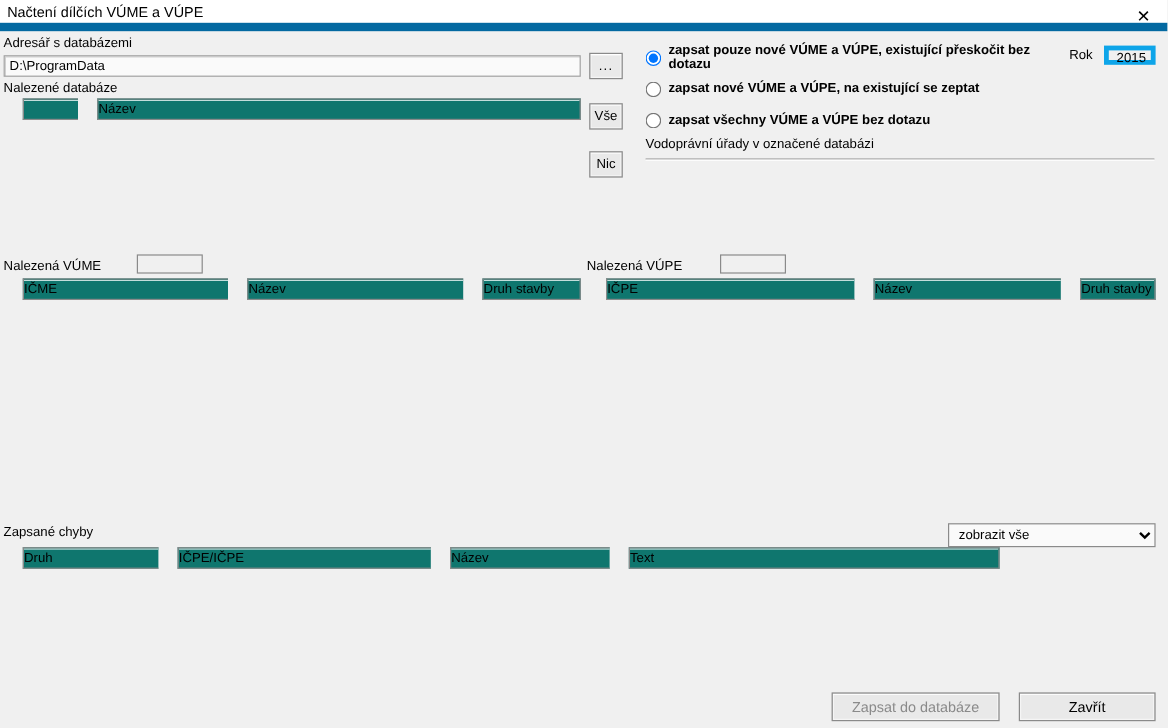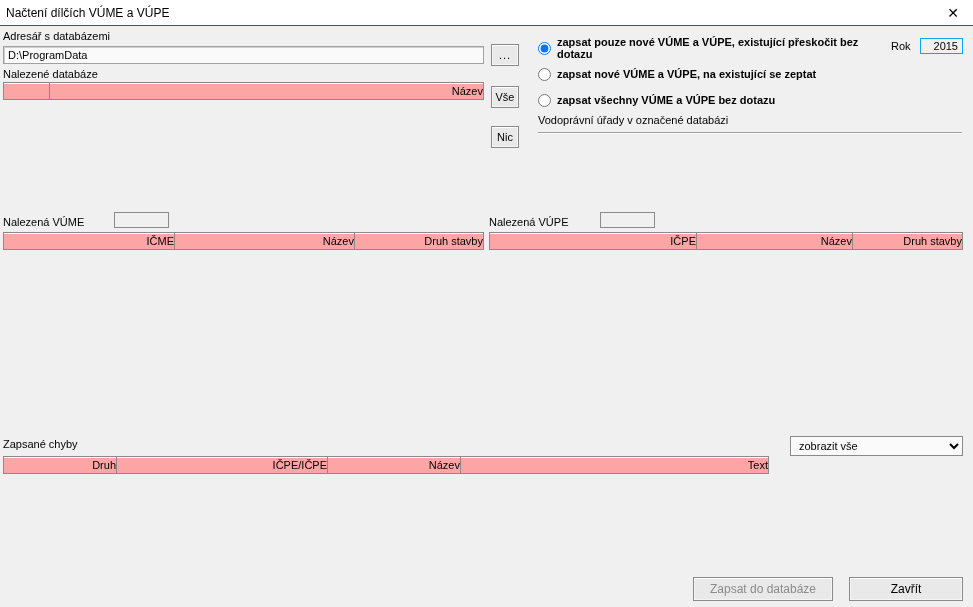--- a/index.html
+++ b/index.html
@@ -12,21 +12,21 @@
     background: #f0f0f0;
     color: #000;
     overflow: hidden;
   }
   * { box-sizing: border-box; }
 
   
   .titlebar {
     height: 26px;
     background: #fff;
-    border-bottom: 1px solid #0369a1;
+    border-bottom: 7px solid #0369a1;
     display: flex;
     align-items: center;
     padding-left: 6px;
     position: relative;
   }
   .titlebar .title {
     font-size: 12px;
   }
   .titlebar .close {
     position: absolute;
@@ -108,21 +108,21 @@
     height: 13px;
   }
   .radio-line label { font-size: 11px; font-weight: bold; }
 
   
   .rok-lbl { position: absolute; left: 891px; top: 14px; }
   .rok-val {
     position: absolute;
     left: 920px; top: 12px;
     width: 43px; height: 16px;
-    border: 1px solid #0ea5e9;
+    border: 4px solid #0ea5e9;
     background: #f0f0f0;
     text-align: right;
     padding: 0 4px;
     line-height: 14px;
   }
 
   
   .vodo-lbl { position: absolute; left: 538px; top: 88px; }
   .vodo-rule {
     position: absolute;
@@ -137,25 +137,26 @@
   .db-header {
     position: absolute;
     left: 3px;
     top: 56px;
     width: 481px;
     height: 18px;
     display: flex;
   }
   .hdr-cell {
     border: 1px solid #8a8a8a;
-    background: #fca5a5;
-    text-align: right;
+    background: #0f766e;
+    text-align: left;
     line-height: 16px;
     height: 18px;
     box-shadow: 0 1px 0 #fff inset;
+    margin-left: 16px;
   }
   .db-header .c1 { width: 46px; border-right: none; }
   .db-header .c2 { flex: 1; }
 
   
   .mid {
     position: relative;
     height: 222px;
   }
 

